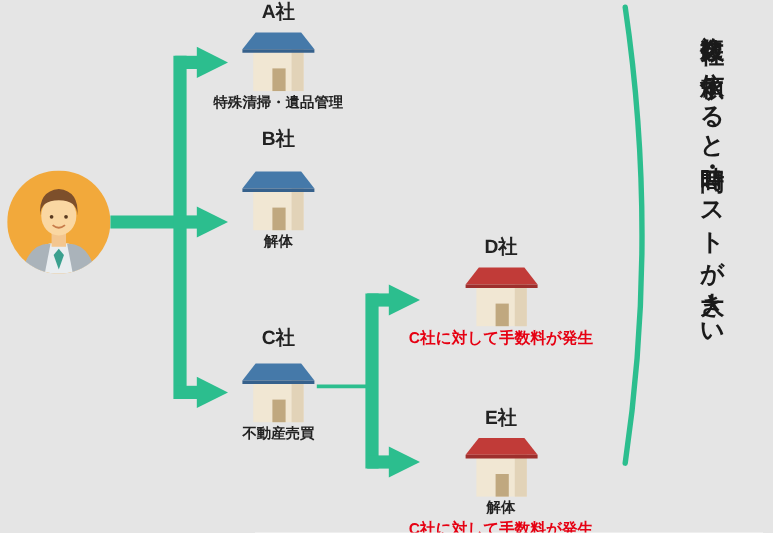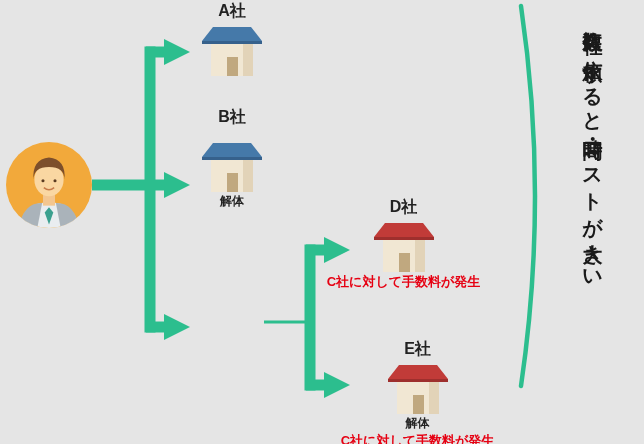--- a/index.html
+++ b/index.html
@@ -18,21 +18,21 @@
   .house{width:64px;height:52px;display:block;}
   .service{font-size:12px;font-weight:bold;color:#222;white-space:nowrap;line-height:1.3;margin-top:2px;}
   .note{font-size:13px;font-weight:bold;color:#e60012;white-space:nowrap;line-height:1.3;margin-top:2px;}
 
   .co-a{left:157px;top:2px;width:150px;}
   .co-a .house{margin-top:4px;}
   .co-b{left:157px;top:108px;width:150px;justify-content:center;}
   .co-b .house{margin-top:14px;}
   .co-c{left:157px;top:274px;width:150px;}
   .co-c .house{margin-top:8px;}
-  .co-d{left:316px;top:198px;width:175px;}
+  .co-d{left:330px;top:198px;width:175px;}
   .co-d .house{margin-top:4px;}
   .co-e{left:330px;top:340px;width:175px;}
   .co-e .house{margin-top:4px;}
 
   
   .wall{fill:#f1e7d3;}
   .wall-shade{fill:#e2d3b8;}
   .door{fill:#c0a87f;}
   .roof-blue .roof{fill:#4579a9;}
   .roof-blue .roof-edge{fill:#36618c;}
@@ -101,34 +101,46 @@
 
   <div class="company co-a">
     <div class="company-title">A社</div>
     <svg class="house roof-blue" viewBox="0 0 64 52">
       <rect class="wall" x="11" y="16" width="42" height="36"></rect>
       <rect class="wall-shade" x="43" y="16" width="10" height="36"></rect>
       <rect class="door" x="27" y="33" width="11" height="19"></rect>
       <polygon class="roof" points="2,17 13,3 51,3 62,17"></polygon>
       <polygon class="roof-edge" points="2,17 62,17 62,20 2,20"></polygon>
     </svg>
+    <div class="service">特殊清掃・遺品管理</div>
   </div>
 
   <div class="company co-b">
     <div class="company-title">B社</div>
     <svg class="house roof-blue" viewBox="0 0 64 52">
       <rect class="wall" x="11" y="16" width="42" height="36"></rect>
       <rect class="wall-shade" x="43" y="16" width="10" height="36"></rect>
       <rect class="door" x="27" y="33" width="11" height="19"></rect>
       <polygon class="roof" points="2,17 13,3 51,3 62,17"></polygon>
       <polygon class="roof-edge" points="2,17 62,17 62,20 2,20"></polygon>
     </svg>
     <div class="service">解体</div>
   </div>
 
+  <div class="company co-c">
+    <div class="company-title">C社</div>
+    <svg class="house roof-blue" viewBox="0 0 64 52">
+      <rect class="wall" x="11" y="16" width="42" height="36"></rect>
+      <rect class="wall-shade" x="43" y="16" width="10" height="36"></rect>
+      <rect class="door" x="27" y="33" width="11" height="19"></rect>
+      <polygon class="roof" points="2,17 13,3 51,3 62,17"></polygon>
+      <polygon class="roof-edge" points="2,17 62,17 62,20 2,20"></polygon>
+    </svg>
+    <div class="service">不動産売買</div>
+  </div>
 
   <div class="company co-d">
     <div class="company-title">D社</div>
     <svg class="house roof-red" viewBox="0 0 64 52">
       <rect class="wall" x="11" y="16" width="42" height="36"></rect>
       <rect class="wall-shade" x="43" y="16" width="10" height="36"></rect>
       <rect class="door" x="27" y="33" width="11" height="19"></rect>
       <polygon class="roof" points="2,17 13,3 51,3 62,17"></polygon>
       <polygon class="roof-edge" points="2,17 62,17 62,20 2,20"></polygon>
     </svg>

